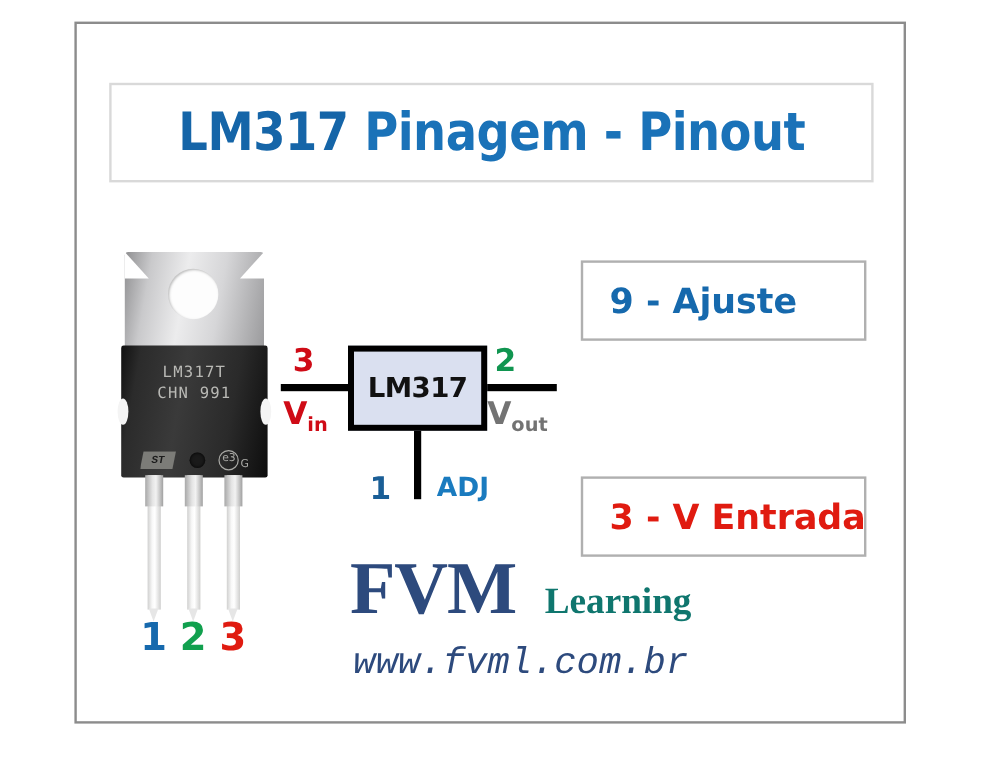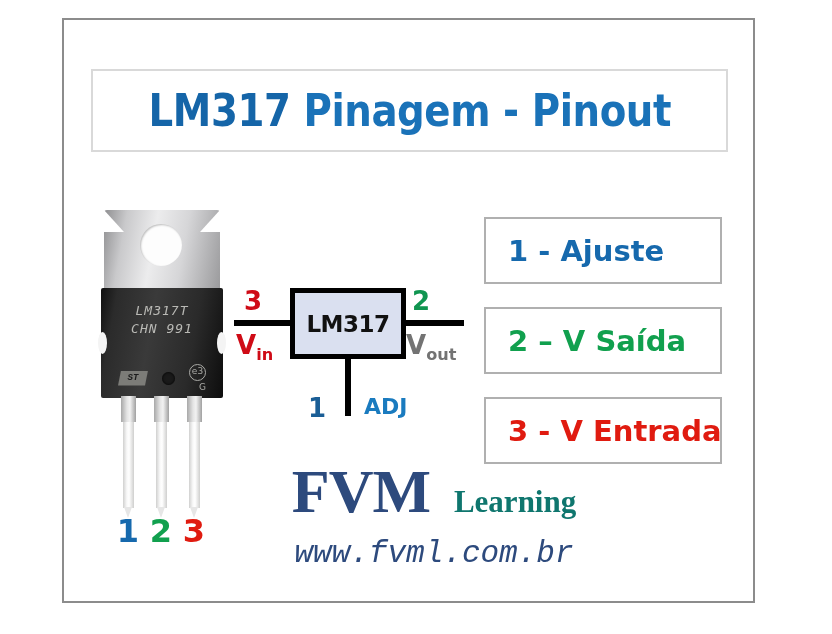--- a/index.html
+++ b/index.html
@@ -118,21 +118,20 @@
   .pkg-print {
     position: absolute;
     left: 0; right: 0;
     top: 14px;
     text-align: center;
     font-family: "DejaVu Sans Mono", monospace;
     font-size: 13px;
     line-height: 18px;
     color: #b9b9b5;
     letter-spacing: 1px;
-    font-style: italic;
   }
   .pkg-marks {
     position: absolute;
     left: 0; right: 0;
     bottom: 6px;
     display: flex;
     align-items: center;
     justify-content: space-around;
     padding: 0 10px;
     box-sizing: border-box;
@@ -148,21 +147,20 @@
   }
   .dot-mark {
     width: 13px; height: 13px; border-radius: 50%;
     background: #1a1a1a;
     box-shadow: inset 0 0 3px #000;
   }
   .e3-mark {
     display: flex; align-items: flex-end; gap: 1px;
     color: #aaaaa6;
     font-family: "DejaVu Sans", sans-serif;
-    flex-direction: column;
   }
   .e3-circle {
     width: 15px; height: 15px; border-radius: 50%;
     border: 1.5px solid #aaaaa6;
     font-size: 9px; line-height: 13px; text-align: center;
   }
   .e3-g { font-size: 9px; }
 
   .legs { position: absolute; left: 8px; top: 204px; width: 122px; height: 112px; }
   .leg {
@@ -377,24 +375,21 @@
     <div class="sch-label lbl-vin"><span>V</span><sub>in</sub></div>
 
     <div class="sch-label lbl-2">2</div>
     <div class="sch-label lbl-vout"><span>V</span><sub>out</sub></div>
 
     <div class="sch-label lbl-1">1</div>
     <div class="sch-label lbl-adj">ADJ</div>
   </div>
 
   <div class="legend-box" id="legend-0">
-    <span class="legend-text">1 - Ajuste</span>
-  </div>
-  <div class="legend-box" id="legend-1">
-    <span class="legend-text">2 – V Saída</span>
+    <span class="legend-text">9 - Ajuste</span>
   </div>
   <div class="legend-box" id="legend-2">
     <span class="legend-text">3 - V Entrada</span>
   </div>
 
   <div id="brand">
     <div id="brand-row">
       <span id="brand-fvm">FVM</span>
       <span id="brand-learning">Learning</span>
     </div>

